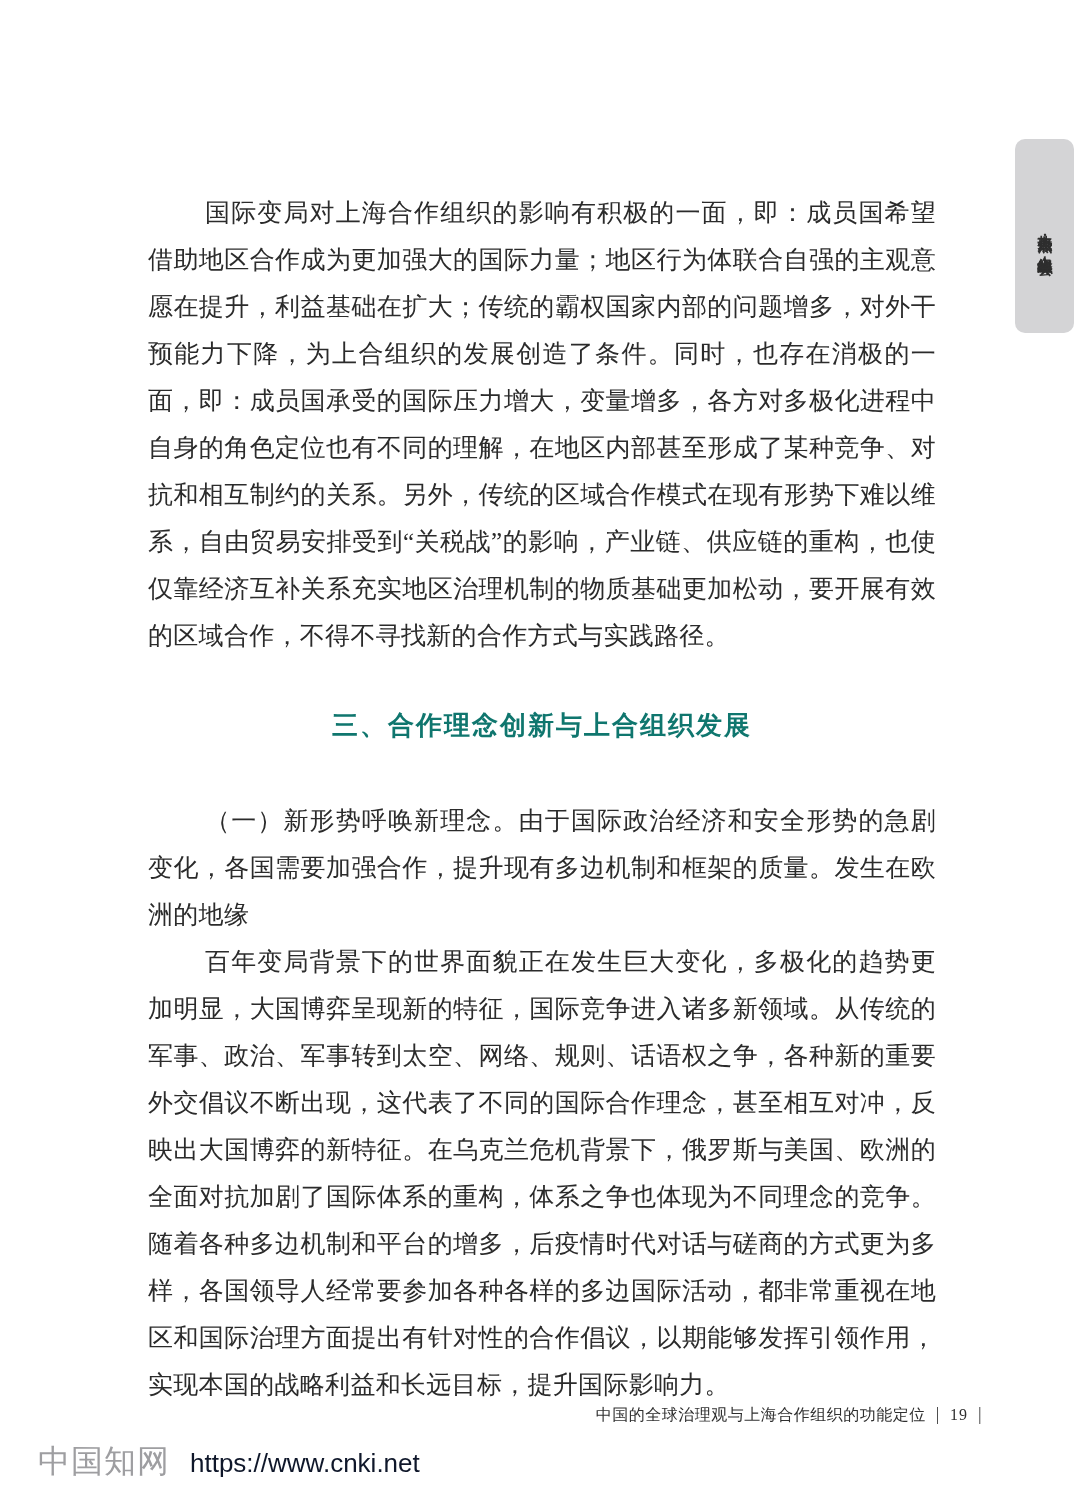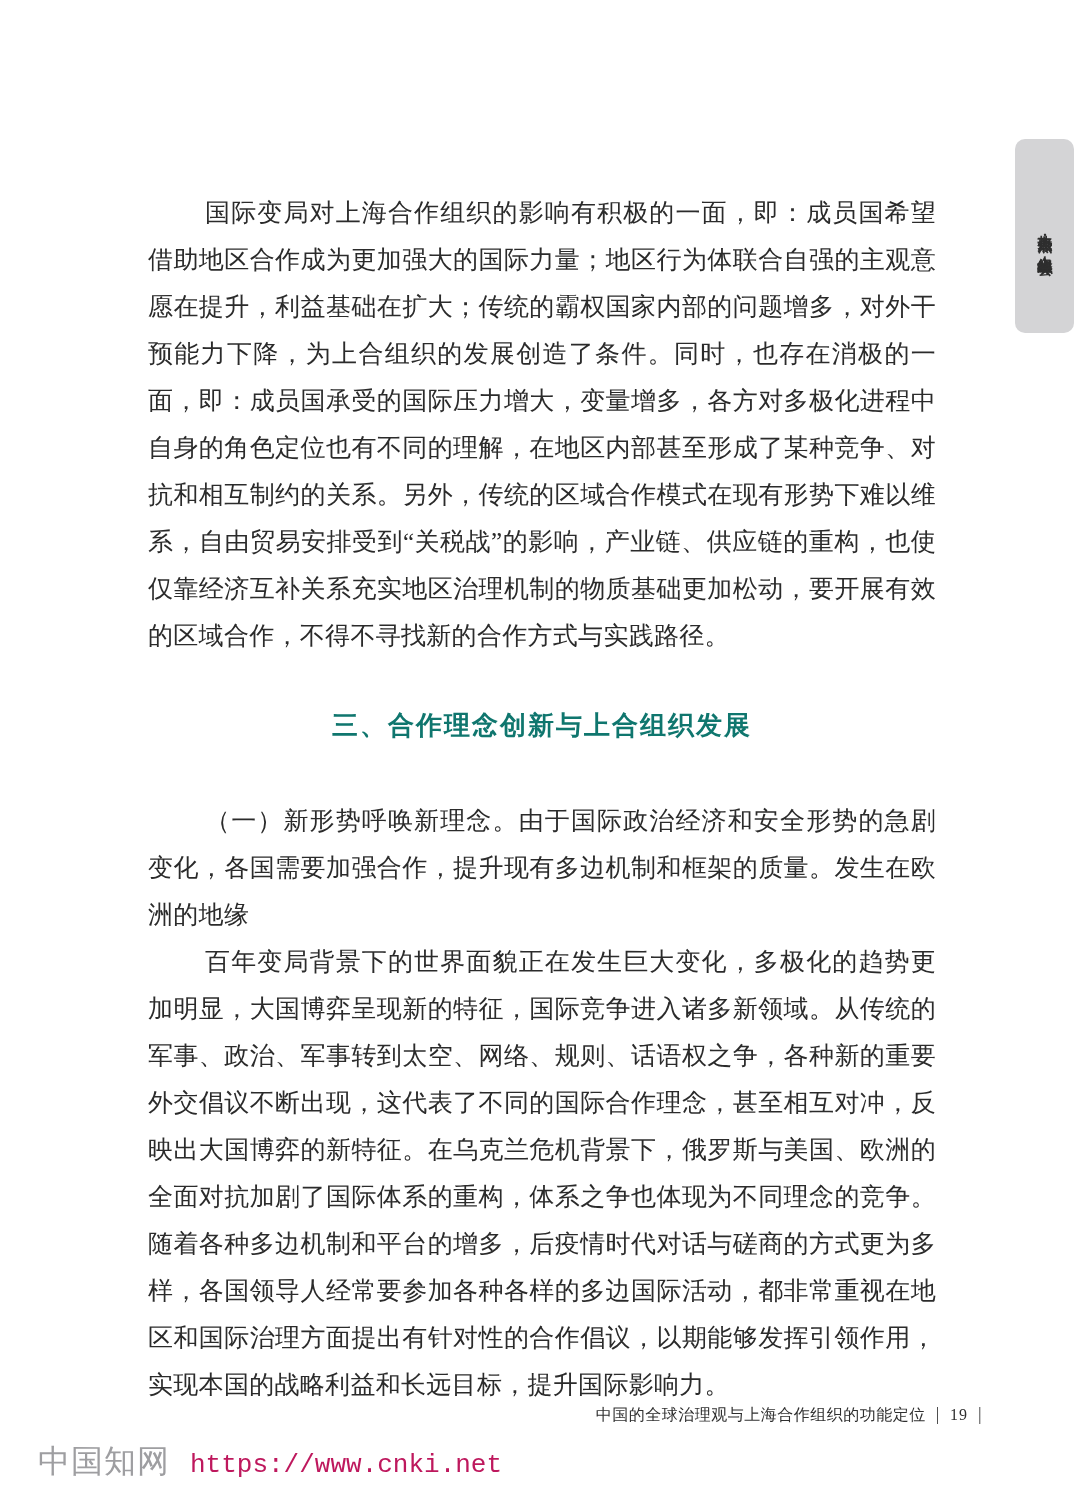--- a/index.html
+++ b/index.html
@@ -92,22 +92,22 @@
     color: #9e9ea1;
   }
   .watermark .brand {
     font-size: 32px;
     font-family: "Liberation Sans", "DejaVu Sans", sans-serif;
     letter-spacing: 1px;
   }
   .watermark .url {
     margin-left: 20px;
     font-size: 26px;
-    font-family: Liberation Mono, monospace;
-    color: #be185d;
+    font-family: Liberation Sans, sans-serif;
+    color: #0f172a;
     text-decoration: none;
   }
 </style>
 </head>
 <body>
 
 <div class="page">
 
   <div class="side-tab">
     <span class="side-tab-text">热点聚焦·上合组织峰会</span>

